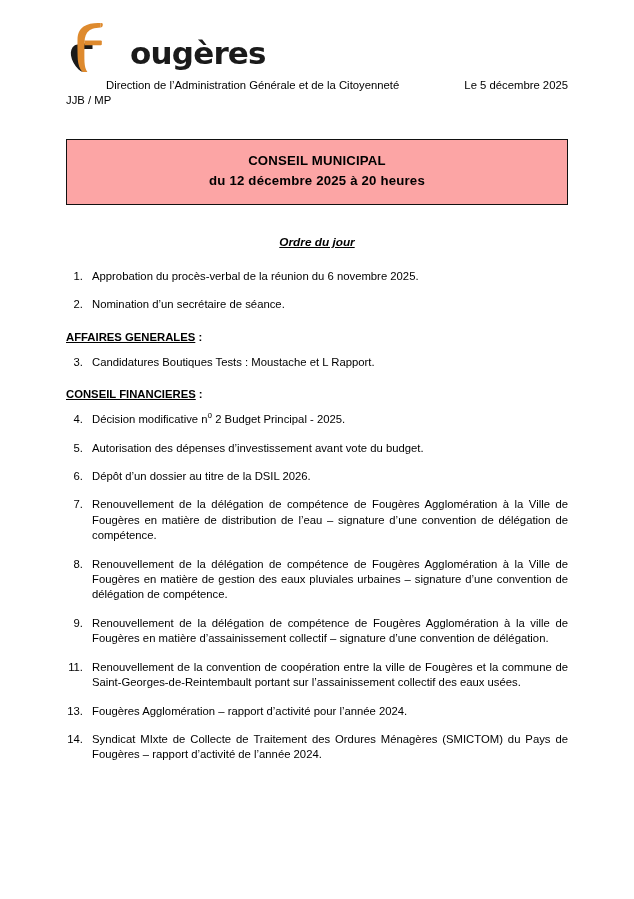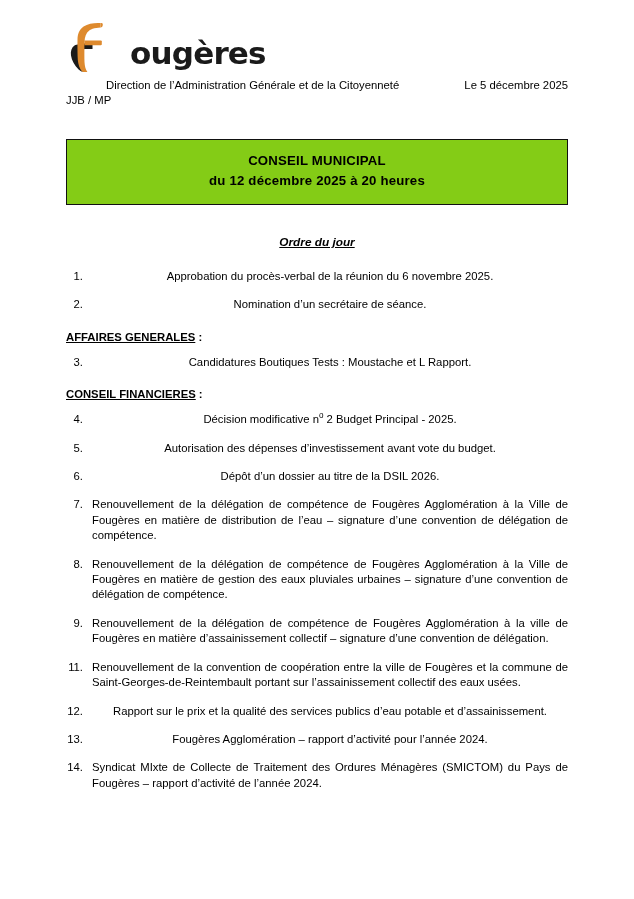--- a/index.html
+++ b/index.html
@@ -73,21 +73,21 @@
   }
 
   
   .title-box {
     position: absolute;
     left: 66px;
     top: 139px;
     width: 502px;
     box-sizing: border-box;
     border: 1.2px solid #111111;
-    background: #84cc16;
+    background: #fca5a5;
     padding: 11px 8px 13px 8px;
     text-align: center;
   }
   .title-line {
     font-weight: bold;
     font-size: 13.2px;
     line-height: 20px;
     letter-spacing: 0.2px;
   }
 
@@ -133,21 +133,21 @@
     min-width: 26px;
     text-align: right;
     padding-right: 9px;
     box-sizing: border-box;
   }
   .item-text {
     flex: 1;
     text-align: justify;
     text-justify: inter-word;
   }
-  .item-text.nowrapjust { text-align: center; }
+  .item-text.nowrapjust { text-align: left; }
 
   sup.deg {
     font-size: 0.72em;
     vertical-align: super;
     line-height: 0;
   }
 </style>
 </head>
 <body>
 
@@ -247,24 +247,20 @@
         <span class="item-num">9.</span>
         <span class="item-text">Renouvellement de la délégation de compétence de Fougères Agglomération à la ville de Fougères en matière d’assainissement collectif – signature d’une convention de délégation.</span>
       </li>
 
 
       <li class="item">
         <span class="item-num">11.</span>
         <span class="item-text">Renouvellement de la convention de coopération entre la ville de Fougères et la commune de Saint-Georges-de-Reintembault portant sur l’assainissement collectif des eaux usées.</span>
       </li>
 
-      <li class="item">
-        <span class="item-num">12.</span>
-        <span class="item-text nowrapjust">Rapport sur le prix et la qualité des services publics d’eau potable et d’assainissement.</span>
-      </li>
 
       <li class="item">
         <span class="item-num">13.</span>
         <span class="item-text nowrapjust">Fougères Agglomération – rapport d’activité pour l’année 2024.</span>
       </li>
 
       <li class="item">
         <span class="item-num">14.</span>
         <span class="item-text">Syndicat MIxte de Collecte de Traitement des Ordures Ménagères (SMICTOM) du Pays de Fougères – rapport d’activité de l’année 2024.</span>
       </li>

